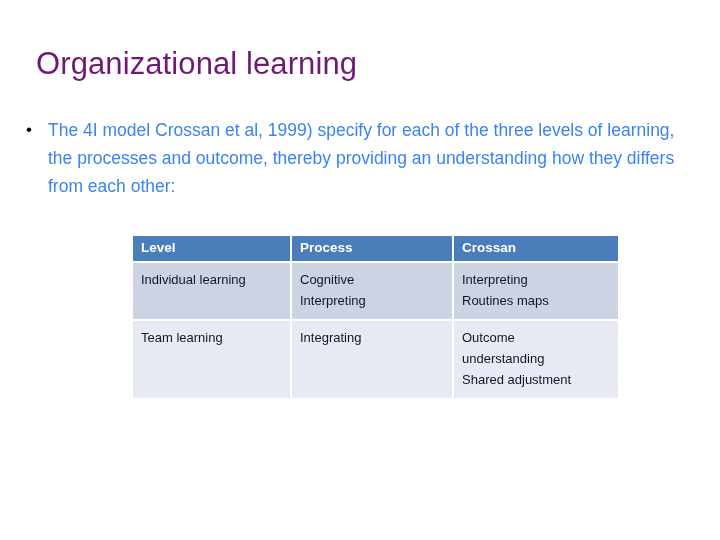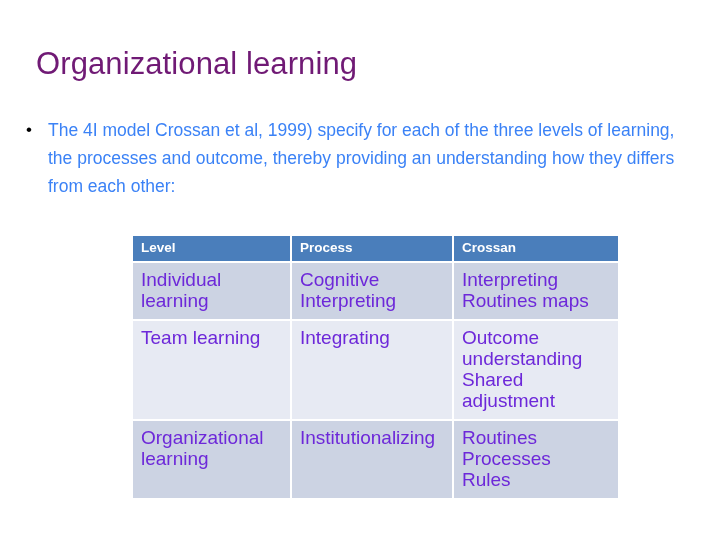--- a/index.html
+++ b/index.html
@@ -89,23 +89,23 @@
     color: #ffffff;
     font-size: 13.5px;
     font-weight: bold;
     text-align: left;
     padding: 4px 20px 5px 8px;
     height: 16px;
     vertical-align: middle;
     line-height: 16px;
   }
   table.data-table td {
-    font-size: 19px;
+    font-size: 13px;
     font-weight: normal;
-    color: #6d28d9;
+    color: #0f172a;
     text-align: left;
     vertical-align: top;
     padding: 6px 8px 8px 8px;
     line-height: 21px;
   }
   tr.row-shade td { background: #ccd3e3; }
   tr.row-light td { background: #e7eaf3; }
 
   tr.r1 td { height: 38px; }
   tr.r2 td { height: 59px; margin-top: 33px; }
@@ -161,31 +161,17 @@
           </td>
           <td>
             <span class="cell-line">Integrating</span>
           </td>
           <td>
             <span class="cell-line">Outcome</span>
             <span class="cell-line">understanding</span>
             <span class="cell-line">Shared adjustment</span>
           </td>
         </tr>
-        <tr class="row-shade r3">
-          <td>
-            <span class="cell-line">Organizational</span>
-            <span class="cell-line">learning</span>
-          </td>
-          <td>
-            <span class="cell-line">Institutionalizing</span>
-          </td>
-          <td>
-            <span class="cell-line">Routines</span>
-            <span class="cell-line">Processes</span>
-            <span class="cell-line">Rules</span>
-          </td>
-        </tr>
       </tbody>
     </table>
   </div>
 
 </div>
 
 </body></html>

